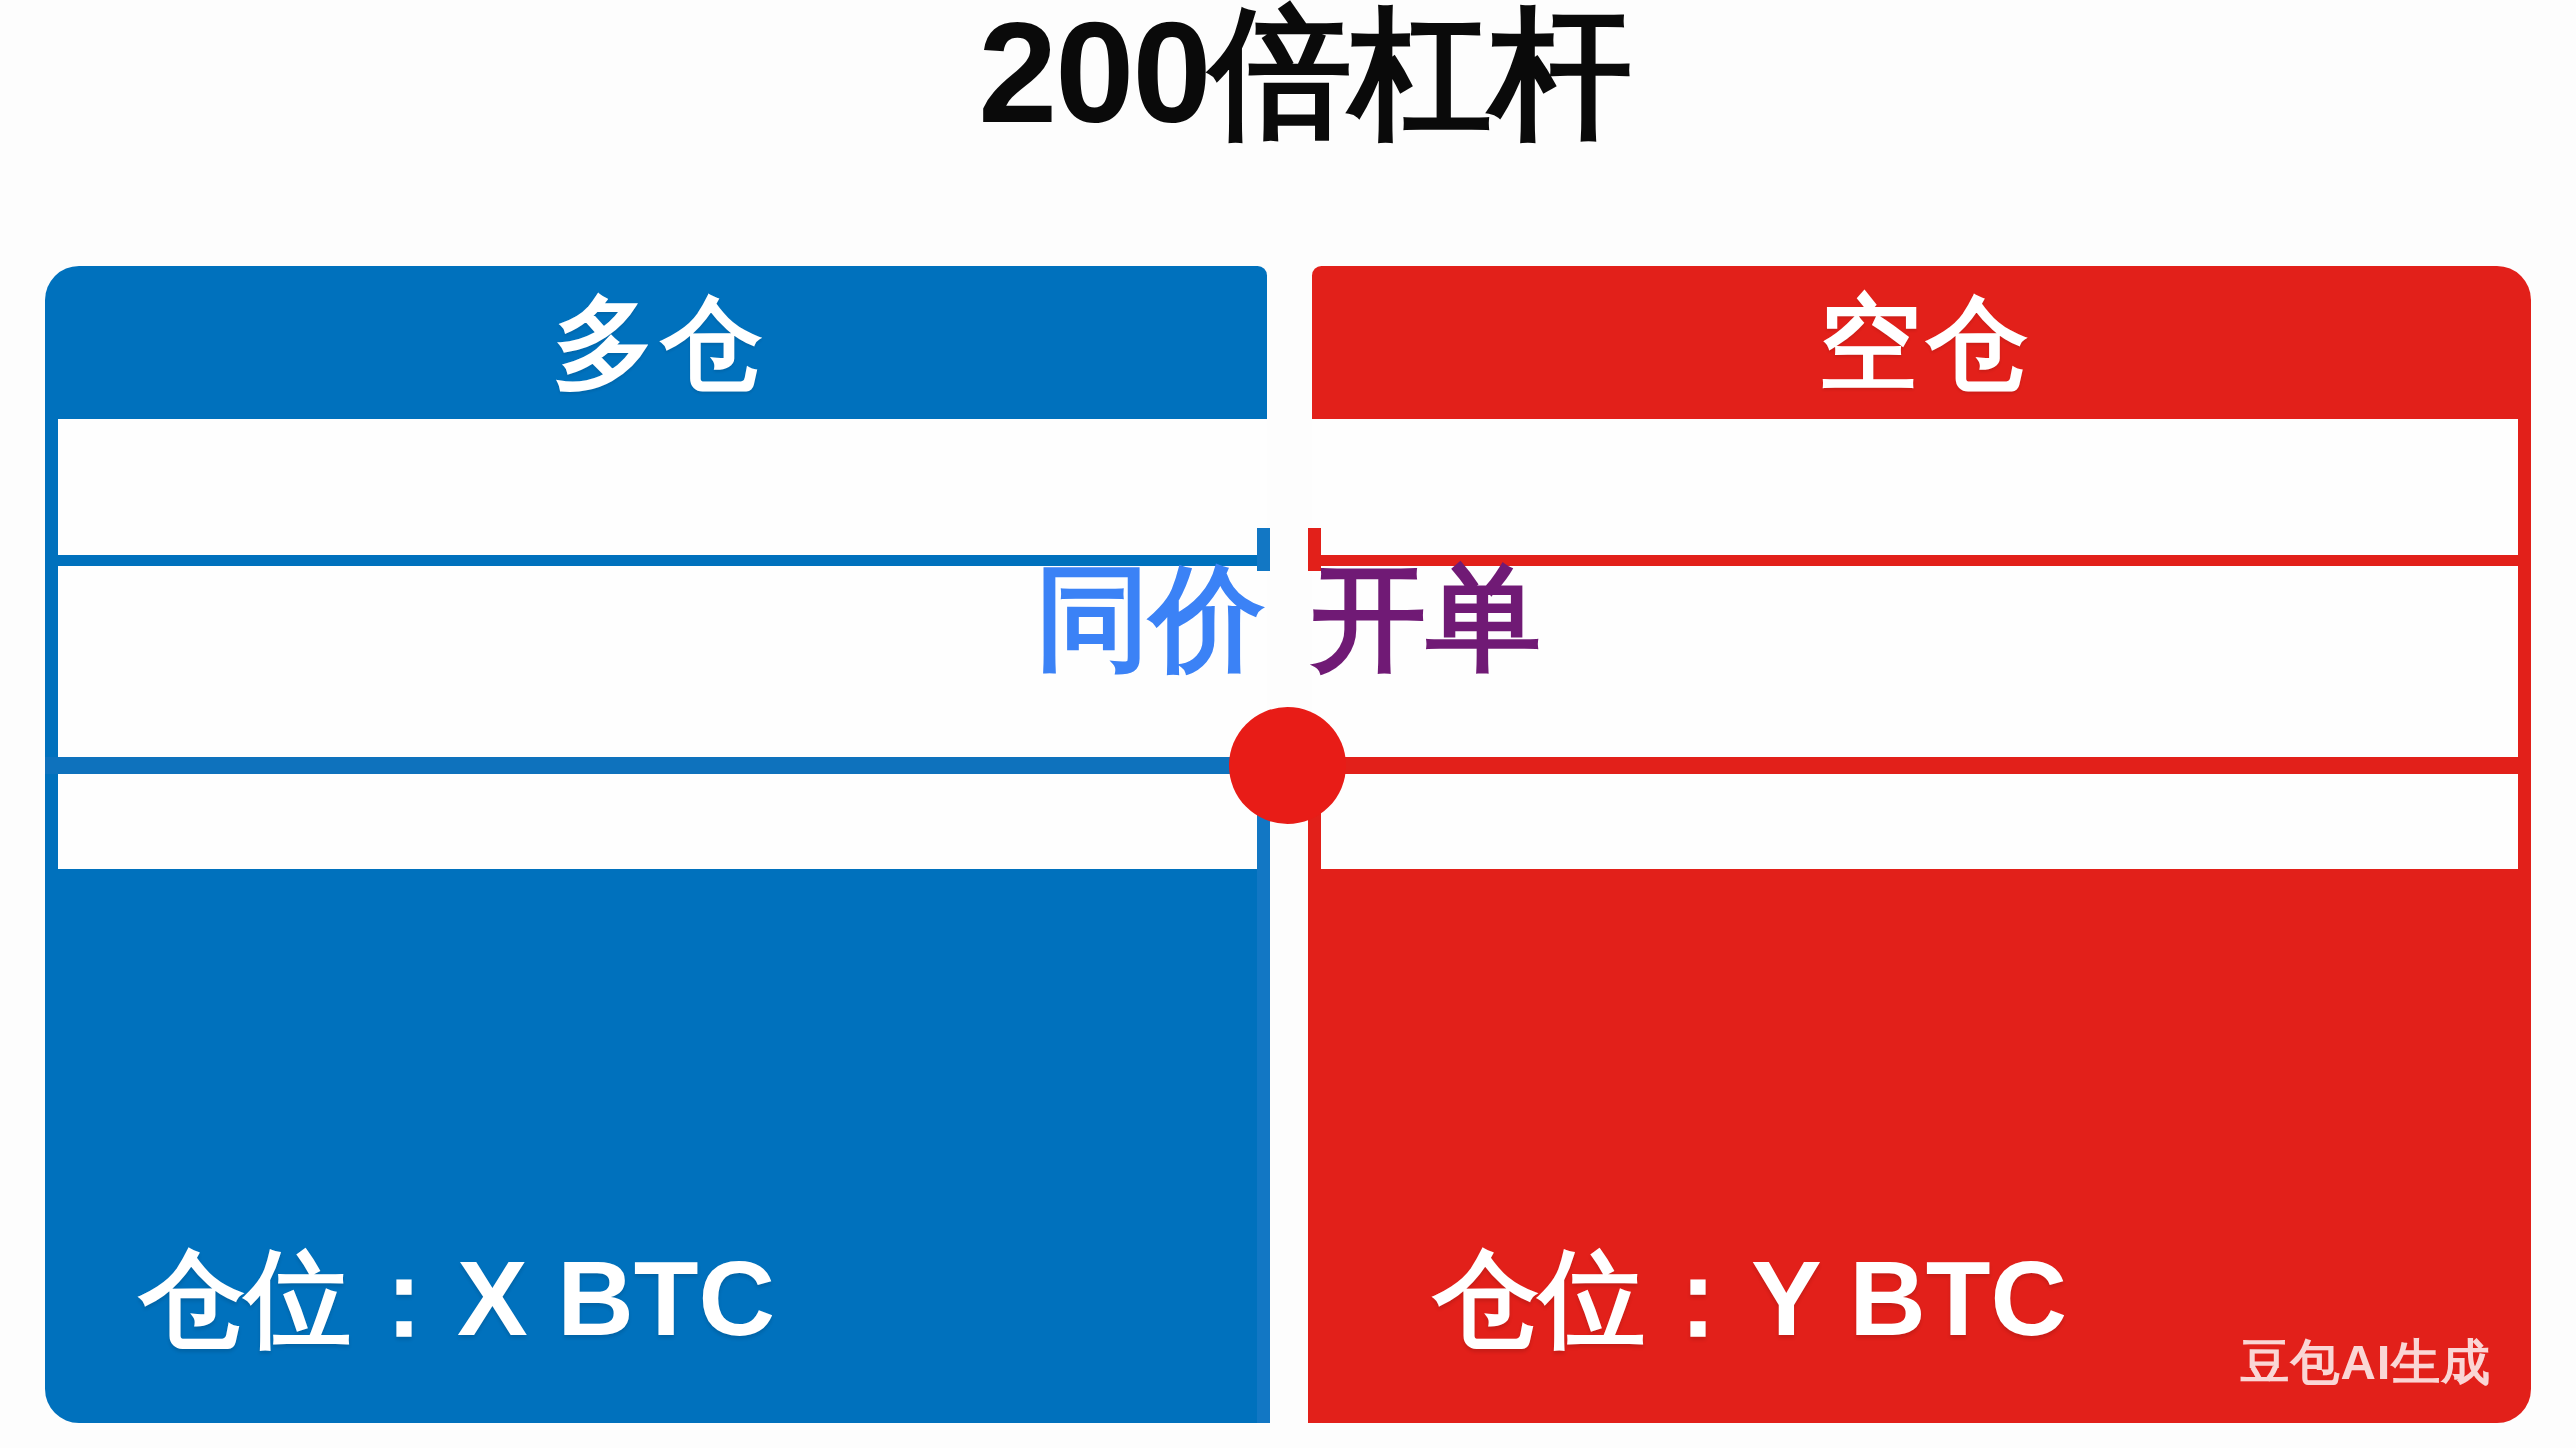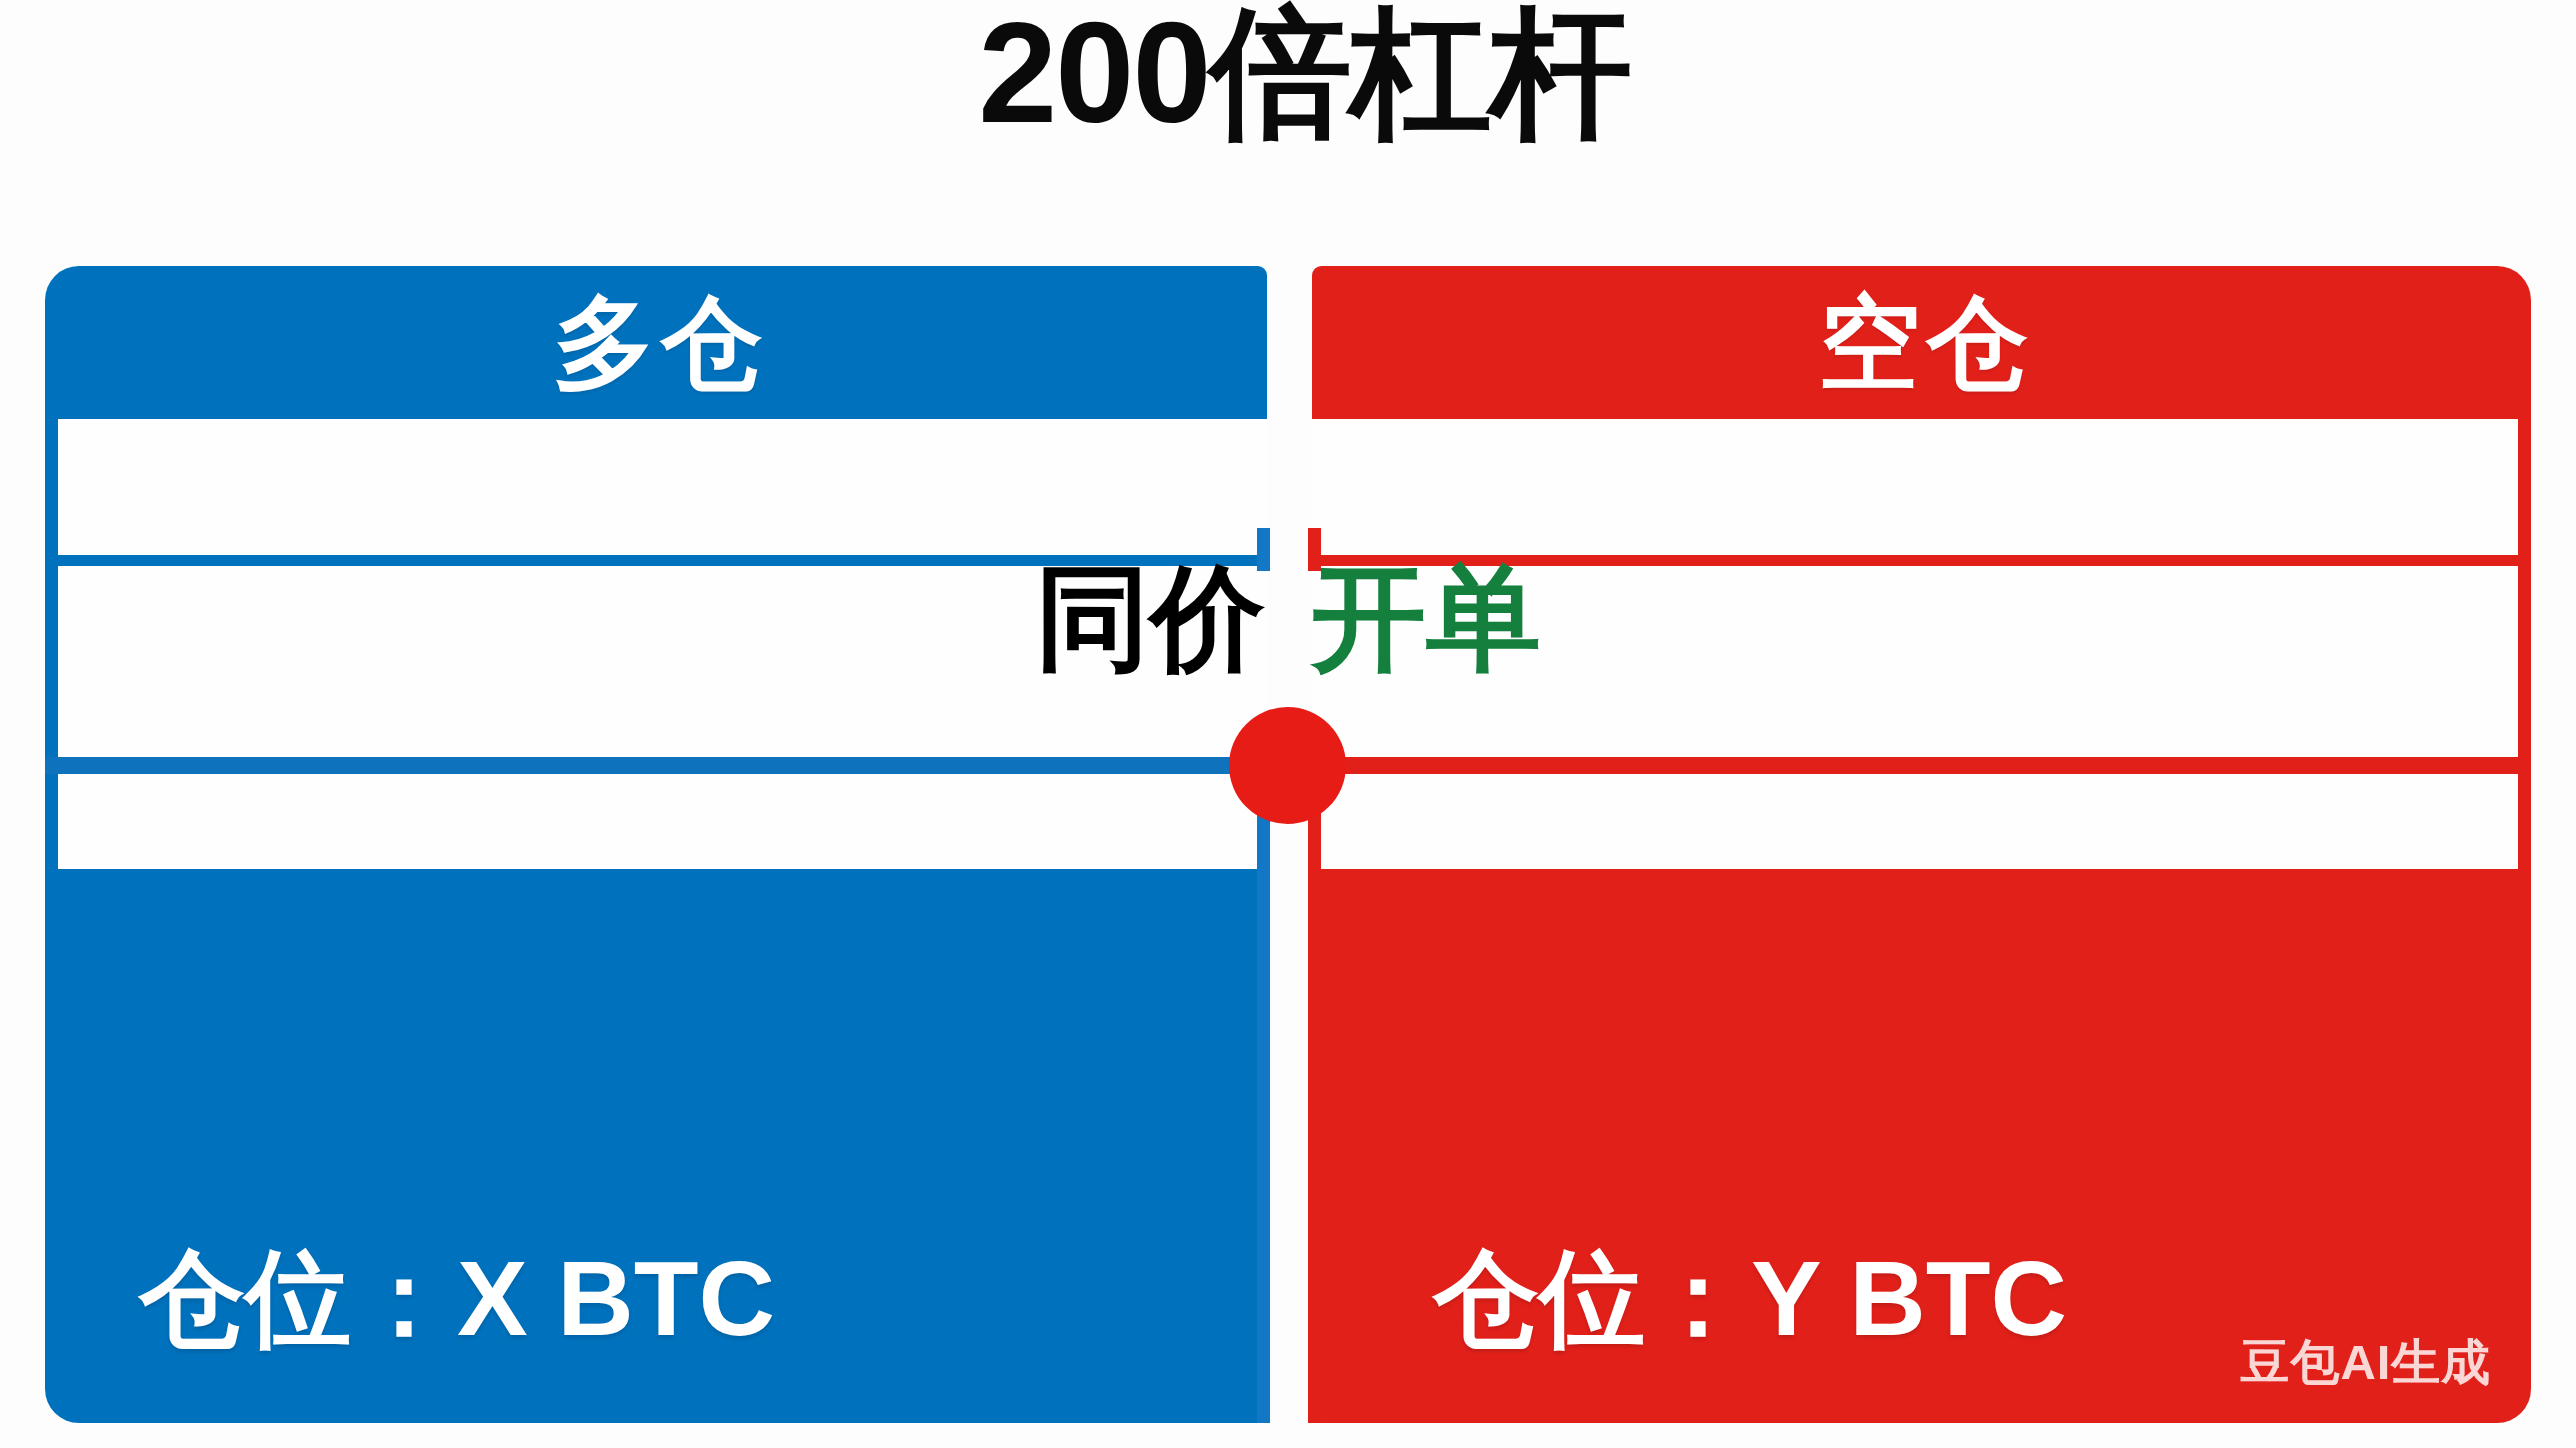--- a/index.html
+++ b/index.html
@@ -126,22 +126,22 @@
     left: 0;
     top: 561px;
     width: 2576px;
     text-align: center;
     font-size: 115px;
     line-height: 115px;
     font-weight: 900;
     white-space: nowrap;
     z-index: 40;
   }
-  #center-label .seg-dark { color: #000000; }
-  #center-label .seg-red  { color: #15803d; margin-left: 46px; }
+  #center-label .seg-dark { color: #3b82f6; }
+  #center-label .seg-red  { color: #701a75; margin-left: 46px; }
 
   
   #hline-long {
     position: absolute;
     left: 45px;
     top: 757px;
     width: 1243px;
     height: 17px;
     background: #0e72bd;
     z-index: 30;

